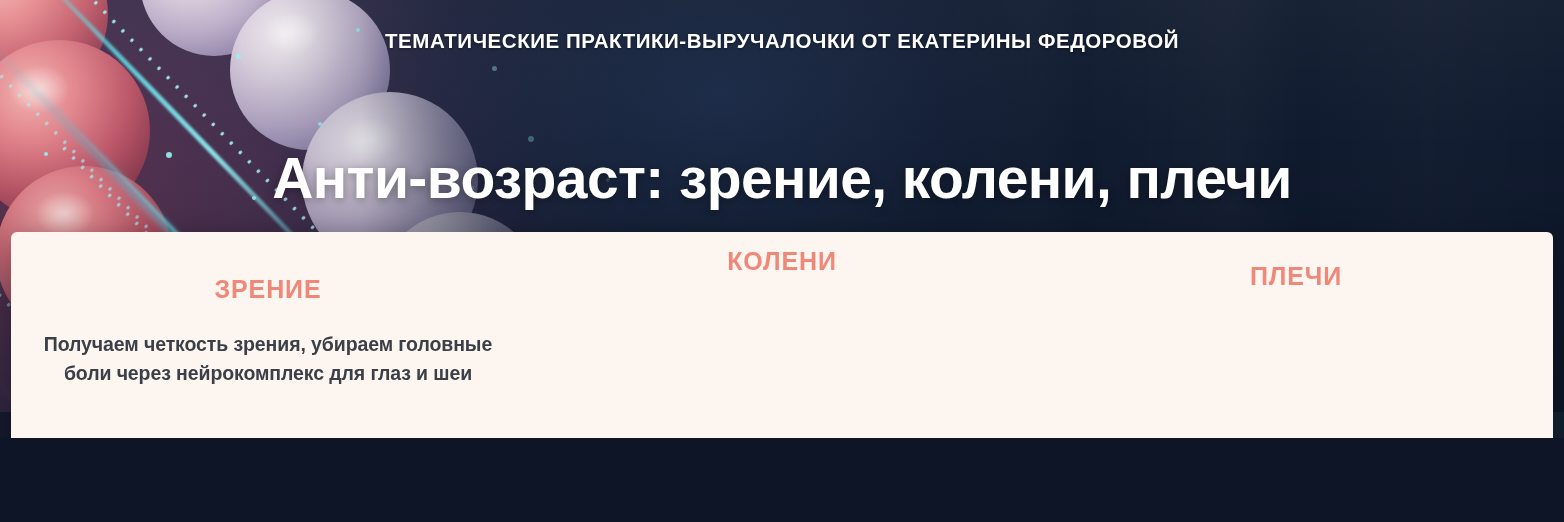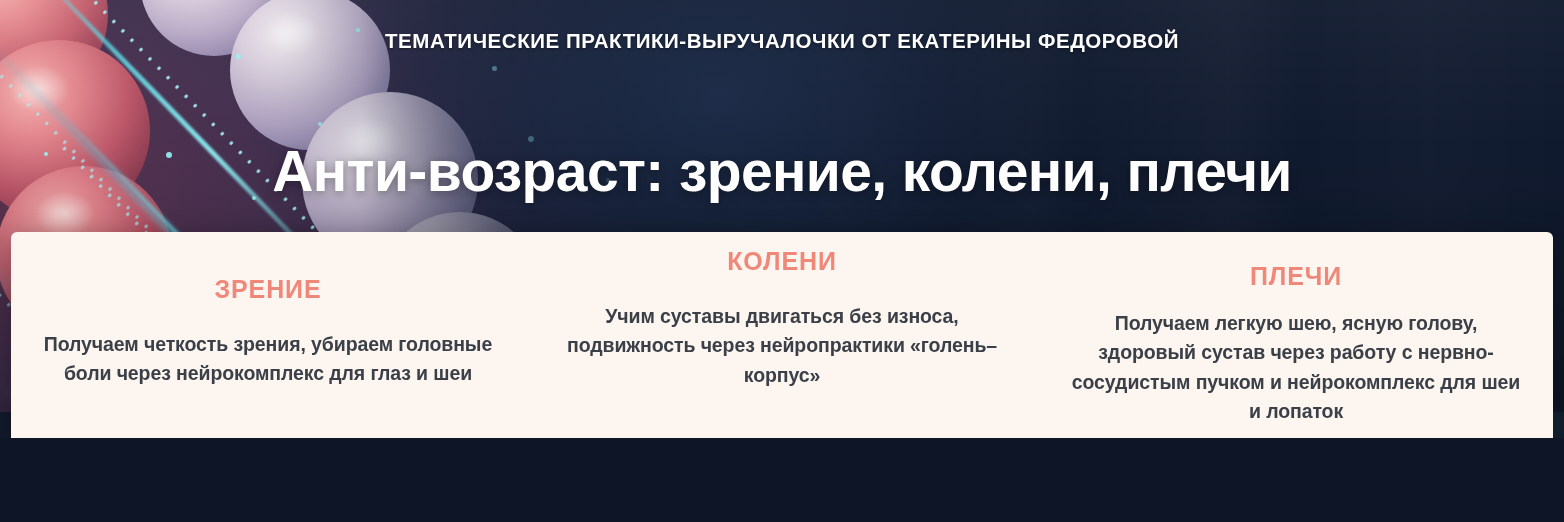--- a/index.html
+++ b/index.html
@@ -156,21 +156,21 @@
     font-size: 20.5px;
     font-weight: 700;
     letter-spacing: 0.55px;
     line-height: 1.1;
     text-shadow: 0 1px 3px rgba(0,0,0,0.45);
     white-space: nowrap;
   }
   .hero-title {
     position: absolute;
     left: 0; right: 0;
-    top: 102px;
+    top: 109px;
     text-align: center;
     color: #ffffff;
     font-size: 57px;
     font-weight: 700;
     letter-spacing: -0.6px;
     line-height: 1.12;
     text-shadow: 0 2px 10px rgba(0,0,0,0.35);
     white-space: nowrap;
   }
 
@@ -201,21 +201,21 @@
 
   .col-title {
     color: #f0887a;
     font-size: 25px;
     font-weight: 700;
     letter-spacing: 0.9px;
     margin: 0 0 26px 0;
     line-height: 1.1;
   }
   .col-1 .col-title, .col-2 .col-title { margin-bottom: 26px; }
-  .col-3 .col-title { margin-bottom: 18px; }
+  .col-3 .col-title { margin-bottom: 34px; }
 
   .col-body {
     color: #3b4048;
     font-size: 19.5px;
     font-weight: 700;
     line-height: 1.52;
     margin: 0;
     letter-spacing: -0.1px;
   }
   .col-1 .col-body { max-width: 452px; margin: 0 auto; }
@@ -279,22 +279,20 @@
 
   <div class="card">
 
     <div class="col col-1">
       <div class="col-title">ЗРЕНИЕ</div>
       <p class="col-body">Получаем четкость зрения, убираем головные боли через нейрокомплекс для глаз и шеи</p>
     </div>
 
     <div class="col col-2">
       <div class="col-title">КОЛЕНИ</div>
-      <p class="col-body">Учим суставы двигаться без износа, подвижность через нейропрактики «голень–корпус»</p>
     </div>
 
     <div class="col col-3">
       <div class="col-title">ПЛЕЧИ</div>
-      <p class="col-body">Получаем легкую шею, ясную голову, здоровый сустав через работу с нервно-сосудистым пучком и нейрокомплекс для шеи и лопаток</p>
     </div>
 
   </div>
 </div>
 
 </body></html>

